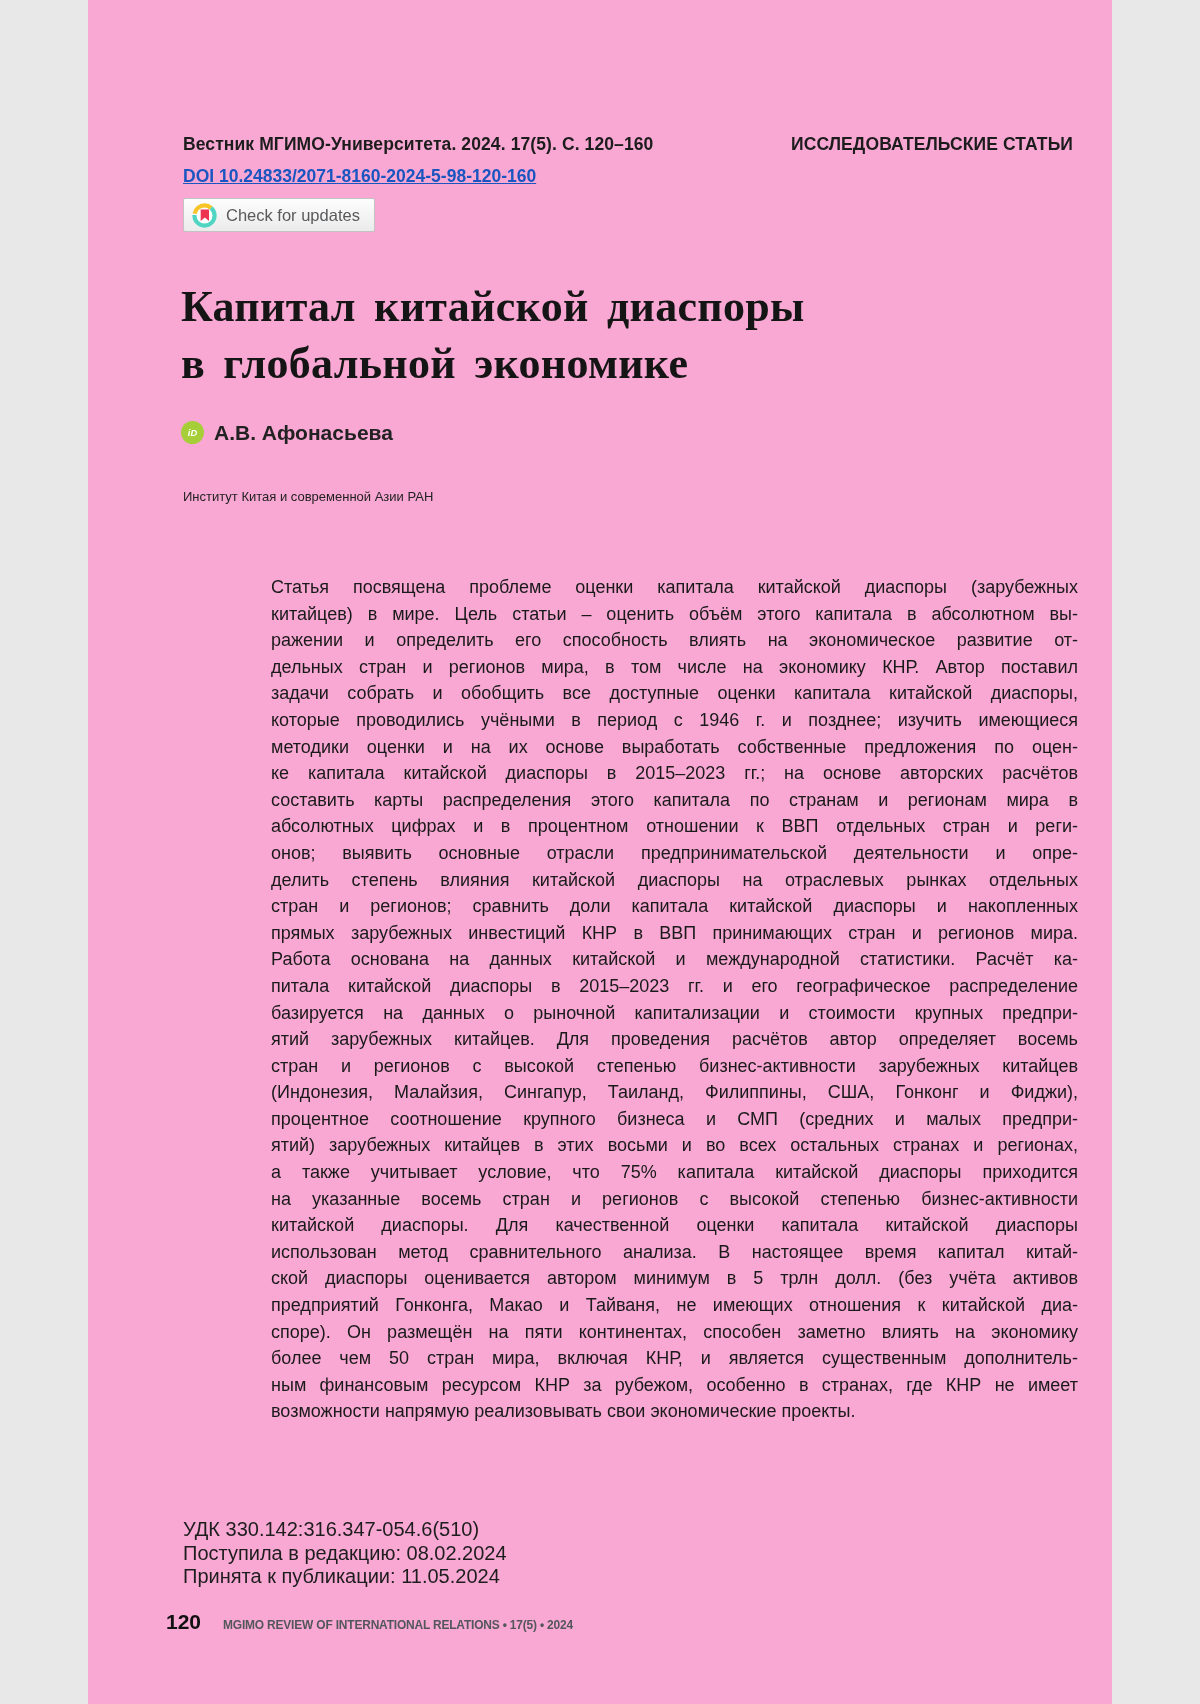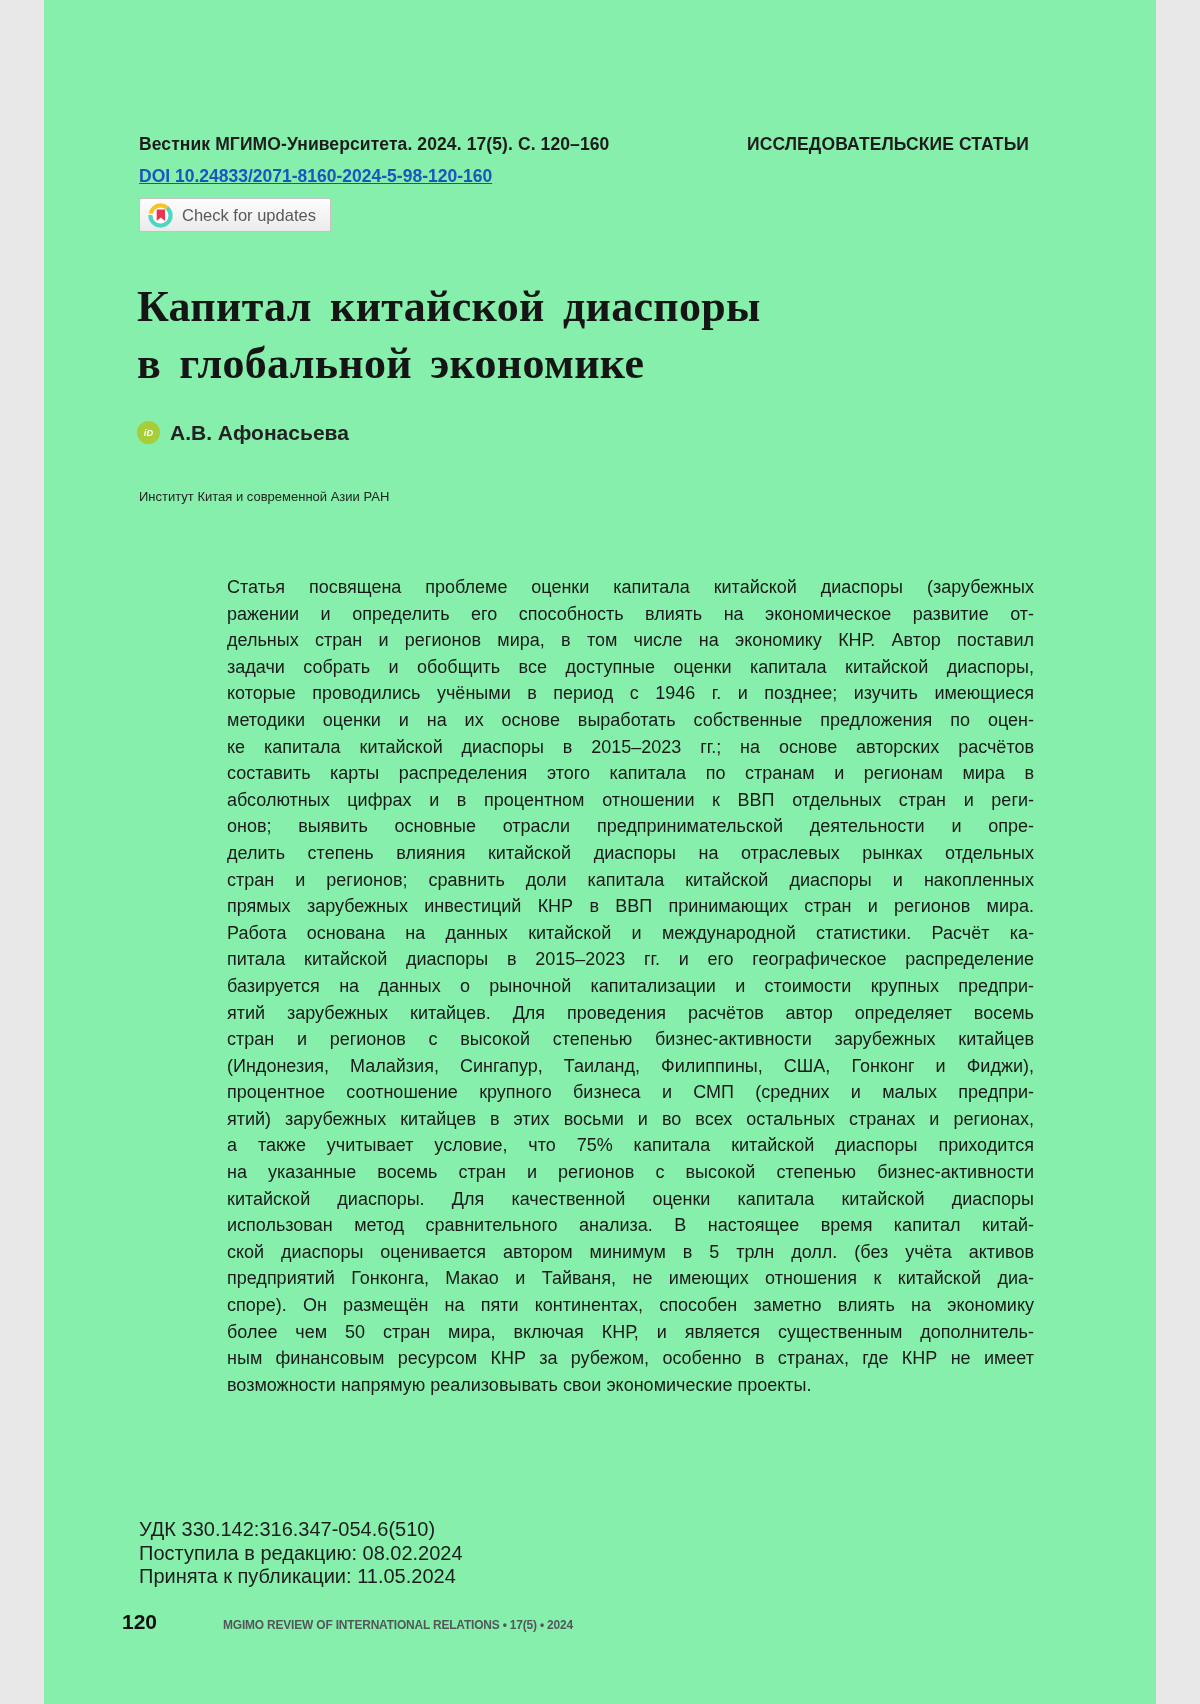--- a/index.html
+++ b/index.html
@@ -1,20 +1,20 @@
 <!DOCTYPE html>
 <html><head>
 <meta charset="utf-8">
 <style>
   html,body { margin:0; padding:0; background:#e8e8e8; }
   .page {
     position: relative;
-    width: 1112px; height: 1704px;
+    width: 1024px; height: 1704px;
     margin: 0 auto;
-    background: #86efac;
+    background: #f9a8d4;
     font-family: "Liberation Sans", sans-serif;
     color: #1c1c1c;
     overflow: hidden;
   }
   
   .header-row {
     position: absolute; left: 95px; top: 134px; width: 890px;
     display: flex; justify-content: space-between; align-items: baseline;
     font-size: 17.5px; font-weight: 600; letter-spacing: 0.1px;
   }
@@ -62,21 +62,21 @@
   .abs-line { text-align: justify; text-align-last: justify; white-space: normal; }
   .abs-line.last { text-align-last: left; }
   
   .udk-block {
     position: absolute; left: 95px; top: 1518px;
     font-size: 20px; line-height: 23.5px; font-weight: 500; color: #1d1d1d;
   }
   
   .footer {
     position: absolute; left: 78px; top: 1610px;
-    display: flex; align-items: baseline; gap: 66px;
+    display: flex; align-items: baseline; gap: 22px;
   }
   .page-num { font-size: 21px; font-weight: 700; color: #111; }
   .footer-journal {
     font-size: 13px; font-weight: 700; letter-spacing: -0.2px;
     color: #53565a; transform: scaleX(0.92); transform-origin: left;
   }
 </style>
 </head>
 <body>
 
@@ -108,20 +108,21 @@
       <circle cx="16" cy="16" r="16" fill="#a6ce39"></circle>
       <text x="16" y="21.5" text-anchor="middle" font-family="Liberation Sans, sans-serif" font-size="13" font-weight="700" font-style="italic" fill="#ffffff">iD</text>
     </svg>
     <span class="author-name">А.В. Афонасьева</span>
   </div>
 
   <div class="affiliation">Институт Китая и современной Азии РАН</div>
 
   <div class="abstract">
       <div class="abs-line">Статья посвящена проблеме оценки капитала китайской диаспоры (зарубежных</div>
+      <div class="abs-line">китайцев) в мире. Цель статьи – оценить объём этого капитала в абсолютном вы-</div>
       <div class="abs-line">ражении и определить его способность влиять на экономическое развитие от-</div>
       <div class="abs-line">дельных стран и регионов мира, в том числе на экономику КНР. Автор поставил</div>
       <div class="abs-line">задачи собрать и обобщить все доступные оценки капитала китайской диаспоры,</div>
       <div class="abs-line">которые проводились учёными в период с 1946 г. и позднее; изучить имеющиеся</div>
       <div class="abs-line">методики оценки и на их основе выработать собственные предложения по оцен-</div>
       <div class="abs-line">ке капитала китайской диаспоры в 2015–2023 гг.; на основе авторских расчётов</div>
       <div class="abs-line">составить карты распределения этого капитала по странам и регионам мира в</div>
       <div class="abs-line">абсолютных цифрах и в процентном отношении к ВВП отдельных стран и реги-</div>
       <div class="abs-line">онов; выявить основные отрасли предпринимательской деятельности и опре-</div>
       <div class="abs-line">делить степень влияния китайской диаспоры на отраслевых рынках отдельных</div>

